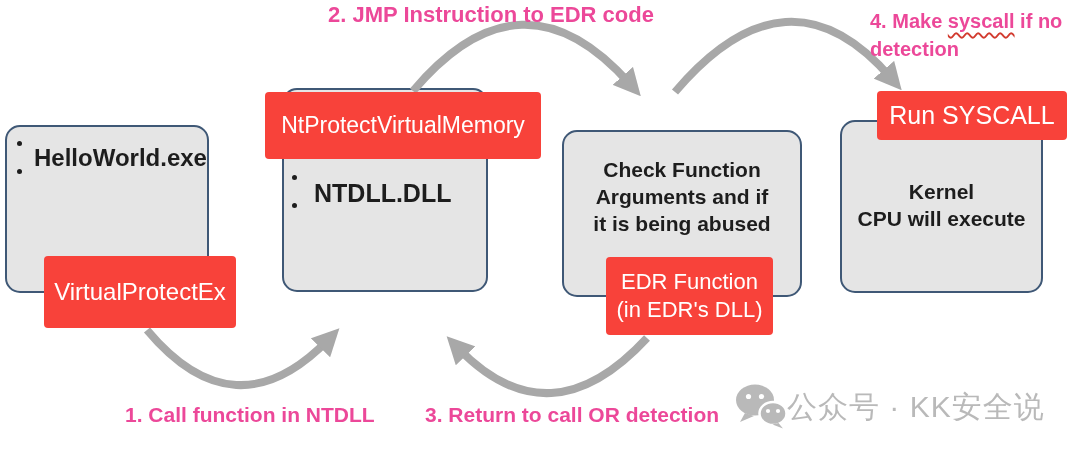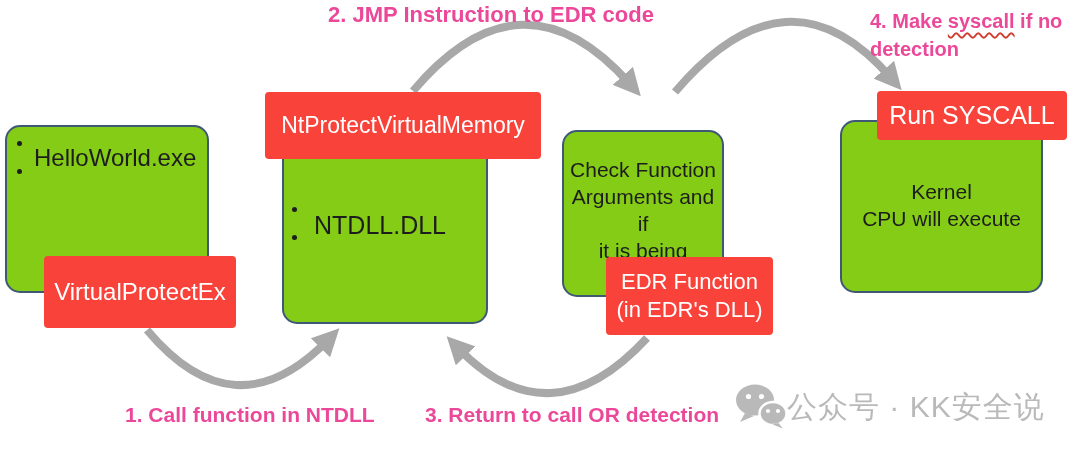--- a/index.html
+++ b/index.html
@@ -6,26 +6,27 @@
   .canvas{
     position:relative;
     width:1080px;height:451px;
     background:#ffffff;
     overflow:hidden;
     font-family:"Liberation Sans","DejaVu Sans",sans-serif;
   }
   
   .node{
     position:absolute;
-    background:#84cc16;
+    background:#e5e5e5;
     border:2.5px solid #3f5876;
     border-radius:15px;
     box-sizing:border-box;
     z-index:1;
     color:#1d1d1d;
+    font-weight:bold;
   }
   .node-title{
     position:absolute;
     font-size:24px;
     color:#1d1d1d;
     white-space:nowrap;
   }
   .node-lines{
     position:absolute;
     left:0;right:0;
@@ -104,27 +105,27 @@
   <div class="step-label" style="left:125px;top:403px;font-size:21px;">1. Call function in NTDLL</div>
 
   <div class="step-label" style="left:425px;top:403px;font-size:21px;">3. Return to call OR detection</div>
 
   <div class="node" style="left:5px;top:125px;width:204px;height:168px;">
     <span class="bullet" style="left:10px;top:14px;"></span>
     <span class="bullet" style="left:10px;top:42px;"></span>
     <div class="node-title" style="left:27px;top:17px;">HelloWorld.exe</div>
   </div>
 
-  <div class="node" style="left:282px;top:88px;width:206px;height:204px;margin-top:32px;">
+  <div class="node" style="left:282px;top:88px;width:206px;height:204px;">
     <span class="bullet" style="left:8px;top:85px;"></span>
     <span class="bullet" style="left:8px;top:113px;"></span>
     <div class="node-title" style="left:30px;top:89px;font-size:25px;">NTDLL.DLL</div>
   </div>
 
-  <div class="node" style="left:562px;top:130px;width:162px;height:167px;">
+  <div class="node" style="left:562px;top:130px;width:240px;height:167px;">
     <div class="node-lines" style="top:24px;">
       <div>Check Function</div>
       <div>Arguments and if</div>
       <div>it is being abused</div>
     </div>
   </div>
 
   <div class="node" style="left:840px;top:120px;width:203px;height:173px;padding-left:12px;">
     <div class="node-lines" style="top:56px;">
       <div>Kernel</div>

